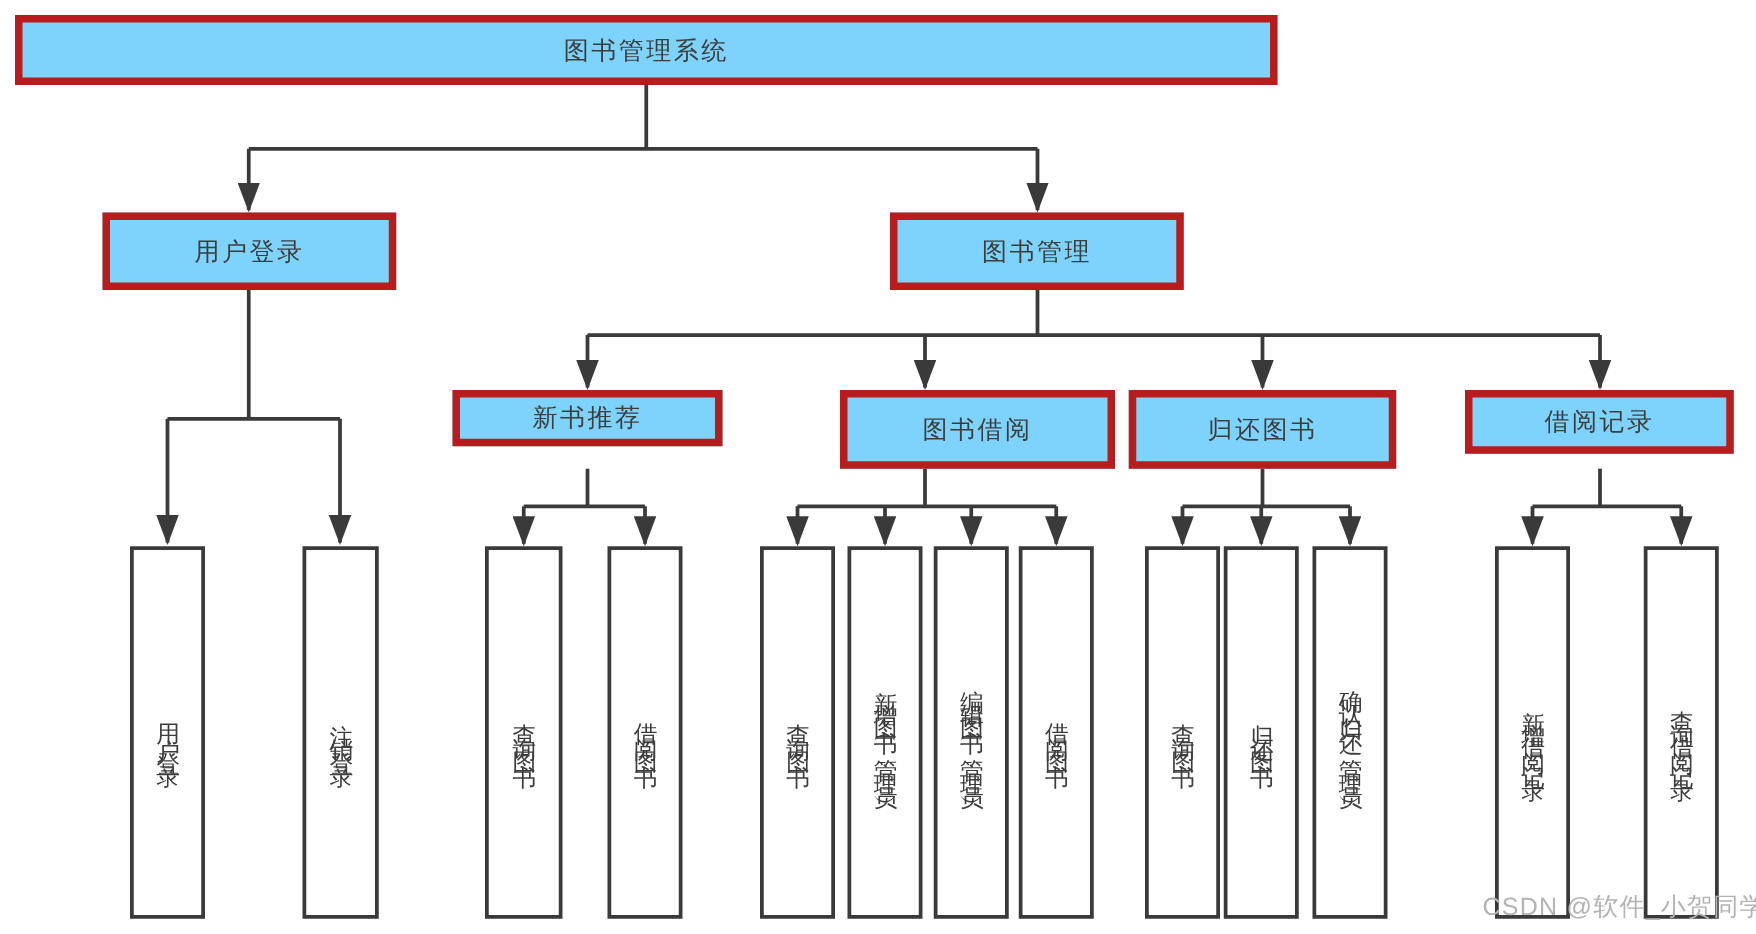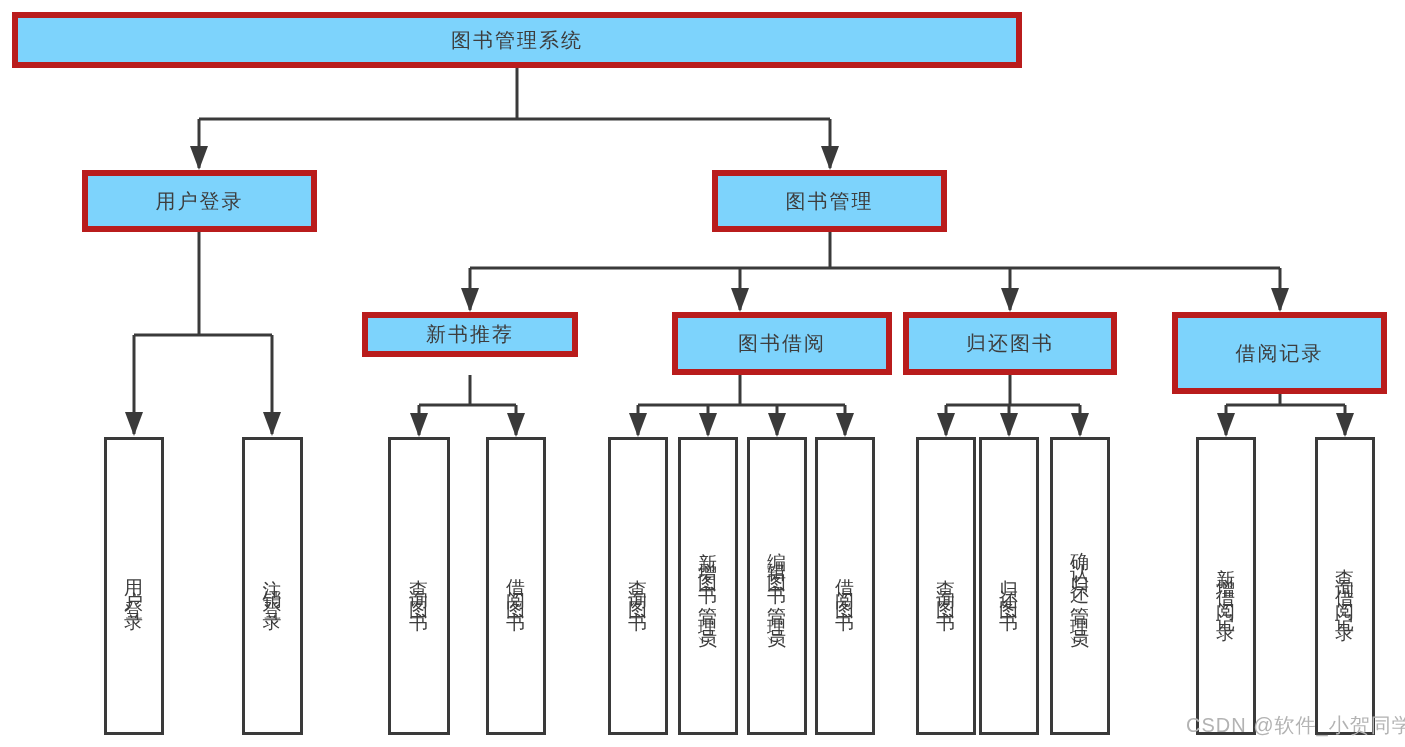--- a/index.html
+++ b/index.html
@@ -50,21 +50,21 @@
     line-height: 1;
     letter-spacing: 11px;
   }
   
   #n-root   { left: 12px;   top: 12px;  width: 1010px; height: 56px; }
   #n-login  { left: 82px;   top: 170px; width: 235px;  height: 62px; }
   #n-mgmt   { left: 712px;  top: 170px; width: 235px;  height: 62px; }
   #n-newbk  { left: 362px;  top: 312px; width: 216px;  height: 45px; }
   #n-borrow { left: 632px;  top: 312px; width: 220px;  height: 63px; margin-left: 40px; }
   #n-curr   { left: 903px;  top: 312px; width: 214px;  height: 63px; }
-  #n-record { left: 1172px; top: 312px; width: 215px;  height: 82px; }
+  #n-record { left: 1172px; top: 312px; width: 215px;  height: 51px; }
   
   .vnode { top: 437px; height: 298px; width: 60px; }
   #l-ul1 { left: 104px; }
   #l-ul2 { left: 242px; width: 61px; }
   #l-nb1 { left: 388px; width: 62px; }
   #l-nb2 { left: 486px; }
   #l-bb1 { left: 608px; }
   #l-bb2 { left: 678px; }
   #l-bb3 { left: 747px; }
   #l-bb4 { left: 815px; }

